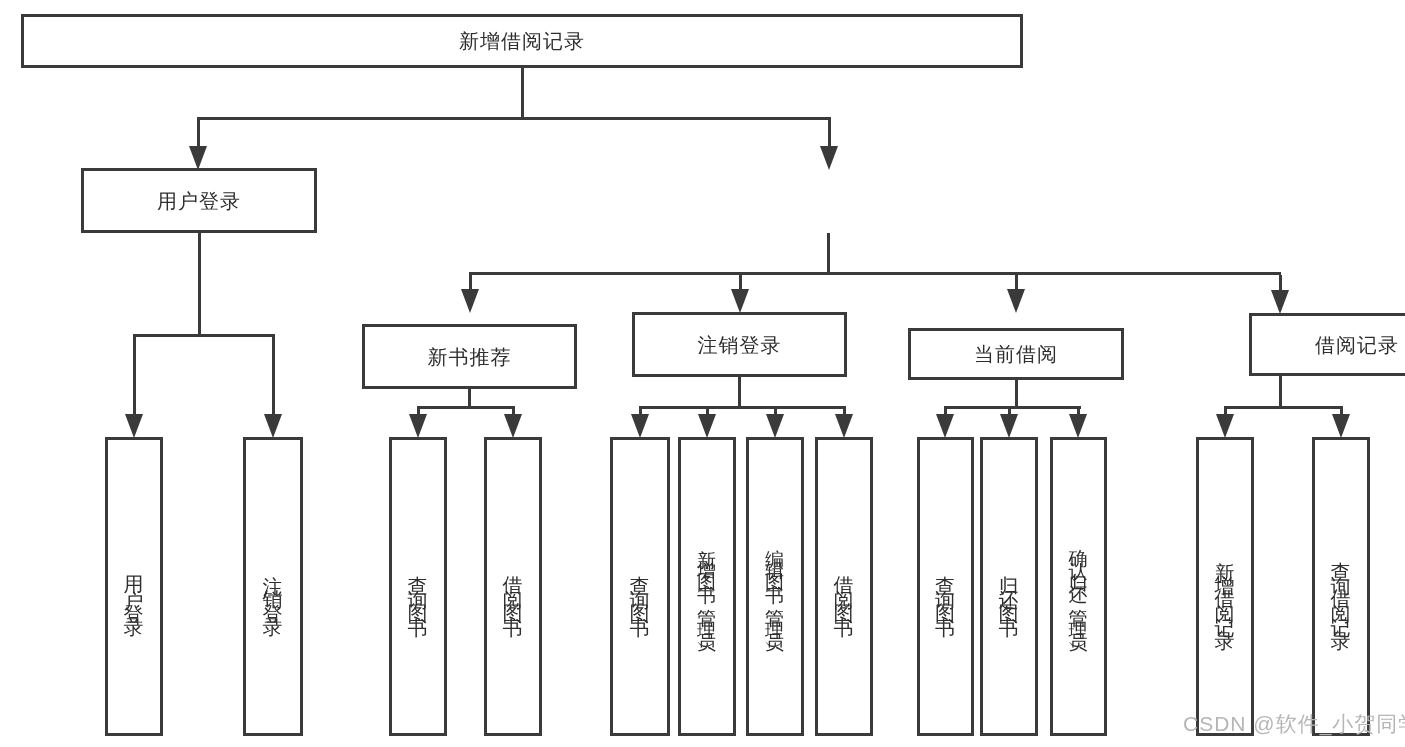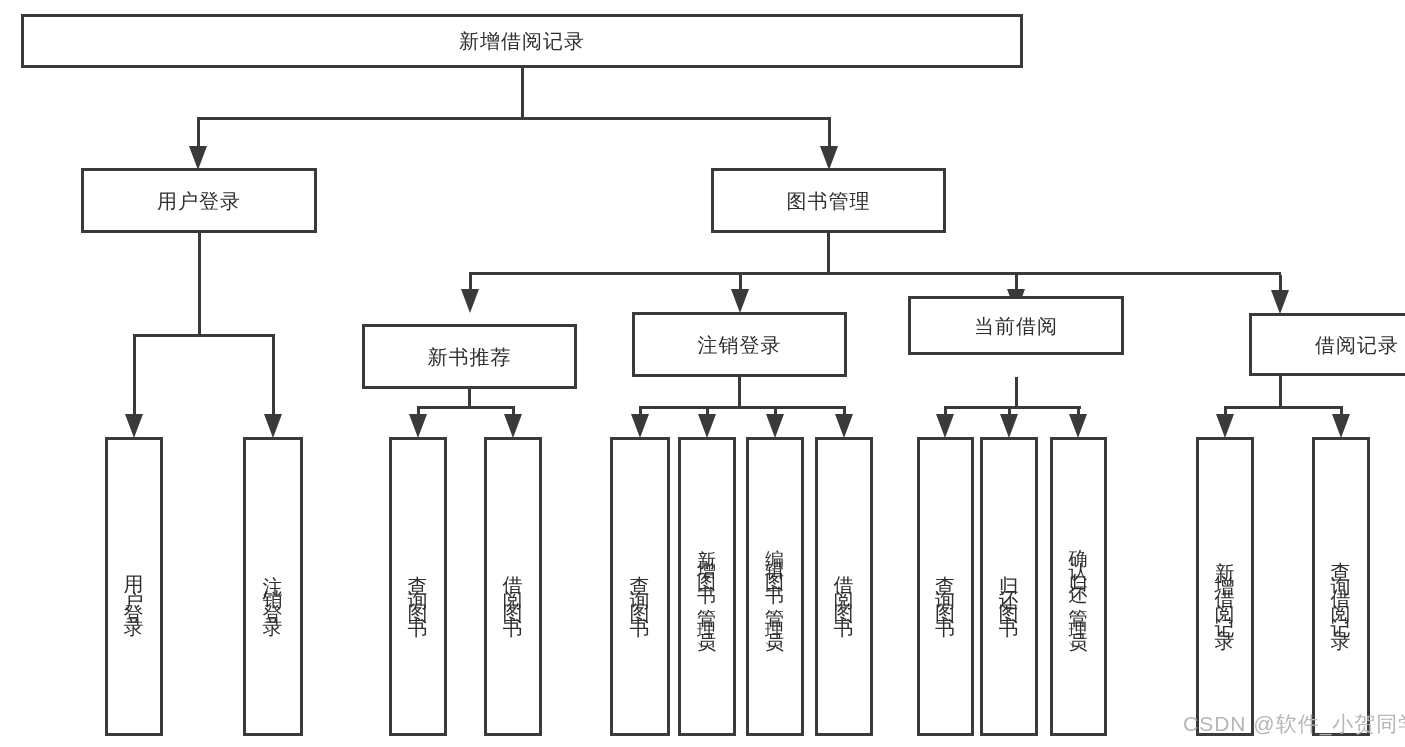--- a/index.html
+++ b/index.html
@@ -81,25 +81,24 @@
   <div class="vl" style="left:1279px;top:375px;height:34px;"></div>
   <div class="hl" style="left:1224px;top:406px;width:119px;"></div>
   <div class="vl" style="left:1224px;top:409px;height:8px;"></div>
   <div class="tri" style="left:1216px;top:414px;"></div>
   <div class="vl" style="left:1340px;top:409px;height:8px;"></div>
   <div class="tri" style="left:1332px;top:414px;"></div>
 
   <div class="n" style="left:21px;top:14px;width:1002px;height:54px;">新增借阅记录</div>
 
   <div class="n" style="left:81px;top:168px;width:236px;height:65px;">用户登录</div>
-  <div class="n" style="left:711px;top:168px;width:235px;height:65px;">图书管理</div>
 
   <div class="n" style="left:362px;top:324px;width:215px;height:65px;">新书推荐</div>
   <div class="n" style="left:632px;top:312px;width:215px;height:65px;">注销登录</div>
-  <div class="n" style="left:908px;top:296px;width:216px;height:59px;">当前借阅</div>
+  <div class="n" style="left:908px;top:328px;width:216px;height:52px;">当前借阅</div>
   <div class="n" style="left:1241px;top:313px;width:216px;height:63px;margin-left:8px;">借阅记录</div>
 
   <div class="n v" style="left:105px;top:437px;width:58px;height:299px;">用户登录</div>
   <div class="n v" style="left:243px;top:437px;width:60px;height:299px;">注销登录</div>
 
   <div class="n v" style="left:389px;top:437px;width:58px;height:299px;">查询图书</div>
   <div class="n v" style="left:484px;top:437px;width:58px;height:299px;">借阅图书</div>
 
   <div class="n v" style="left:610px;top:437px;width:60px;height:299px;">查询图书</div>
   <div class="n v long" style="left:678px;top:437px;width:58px;height:299px;">新增图书（管理员）</div>

